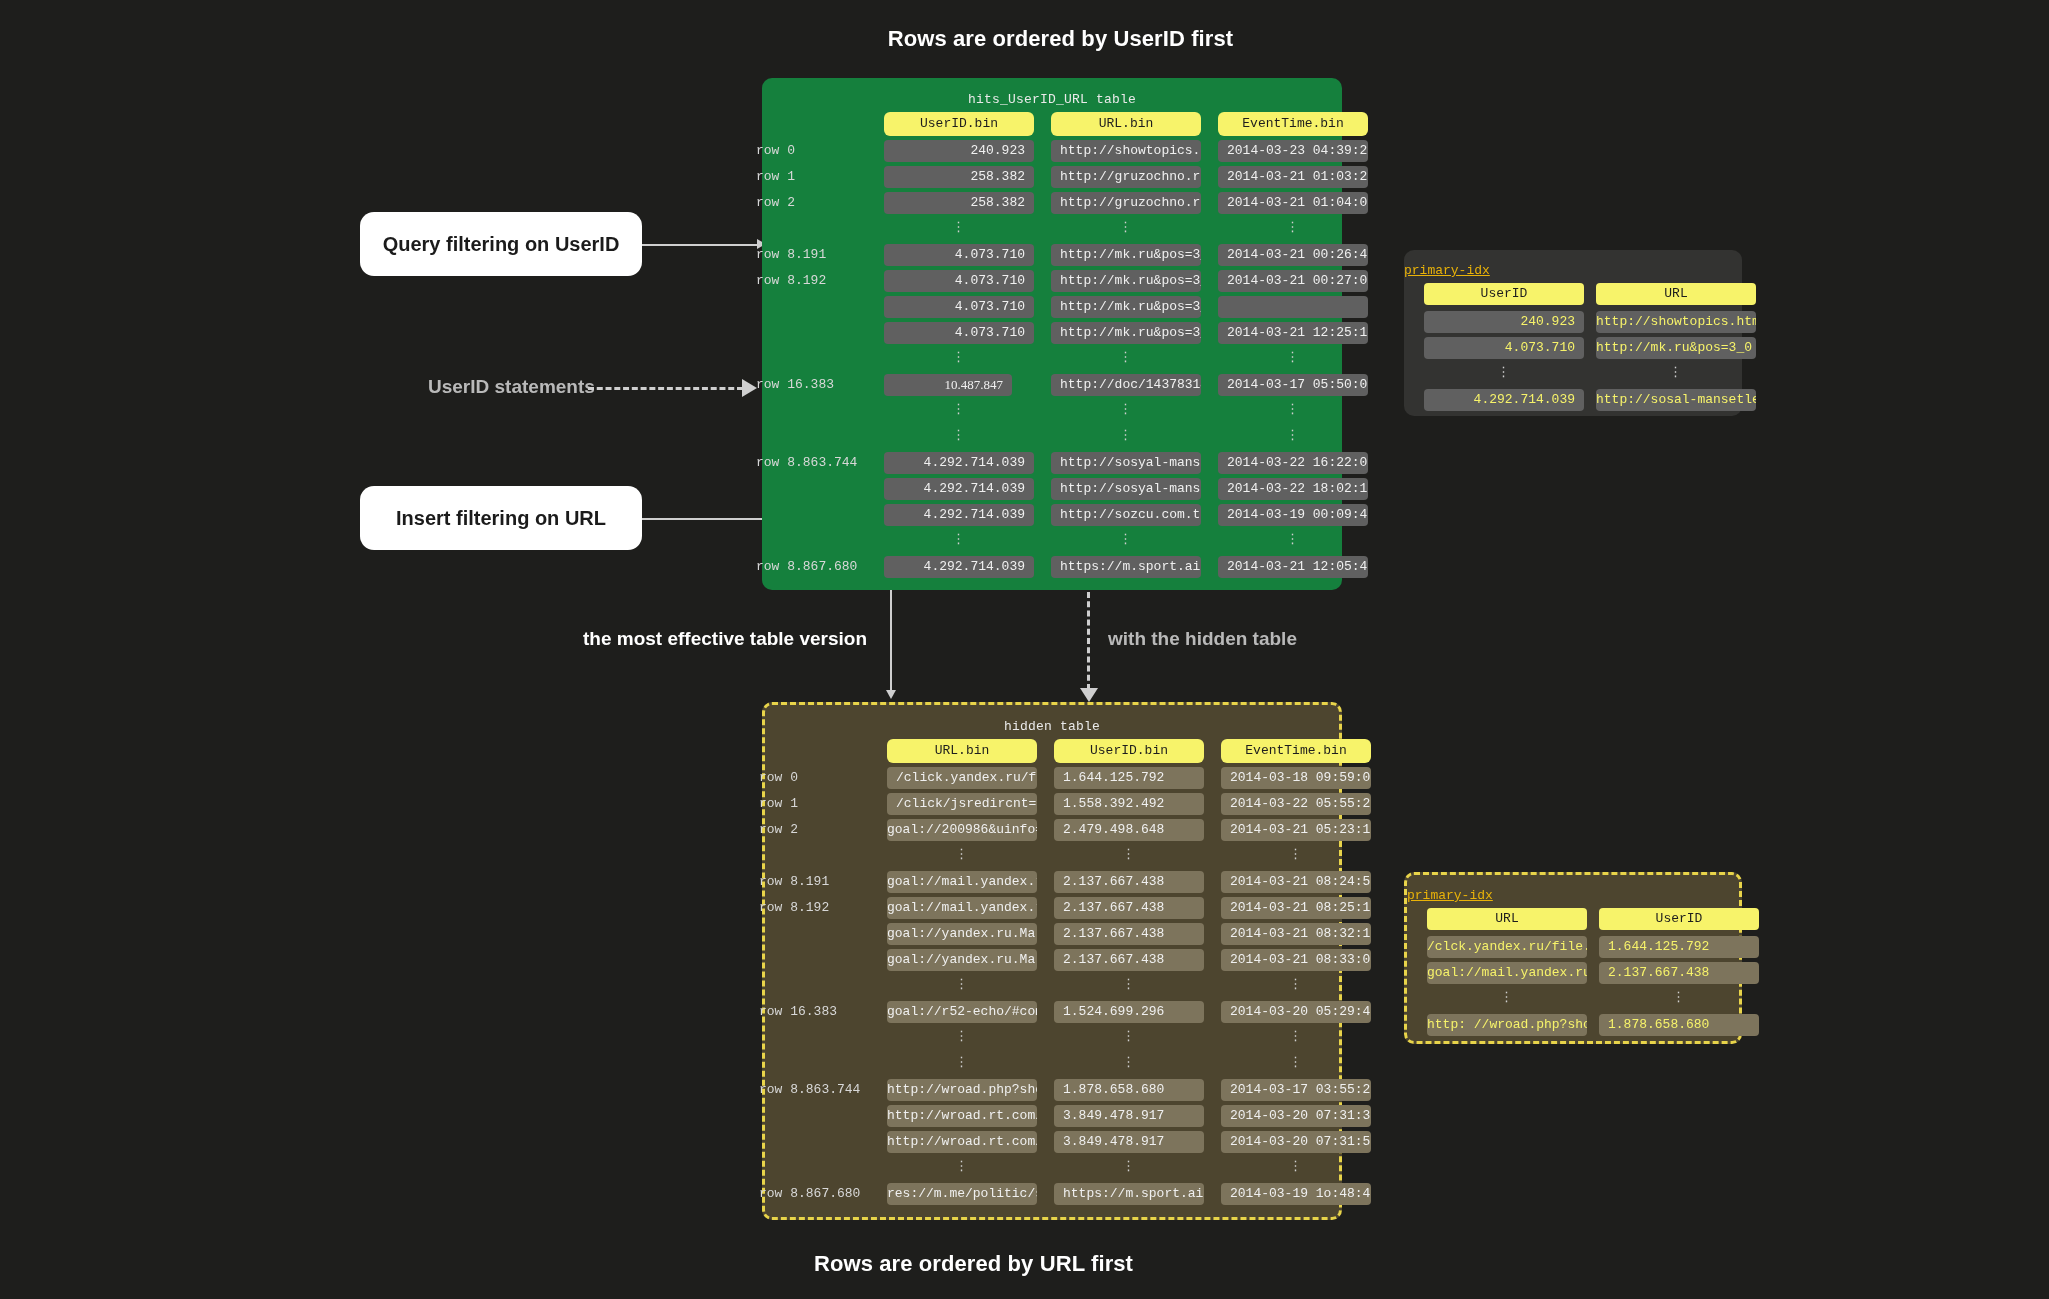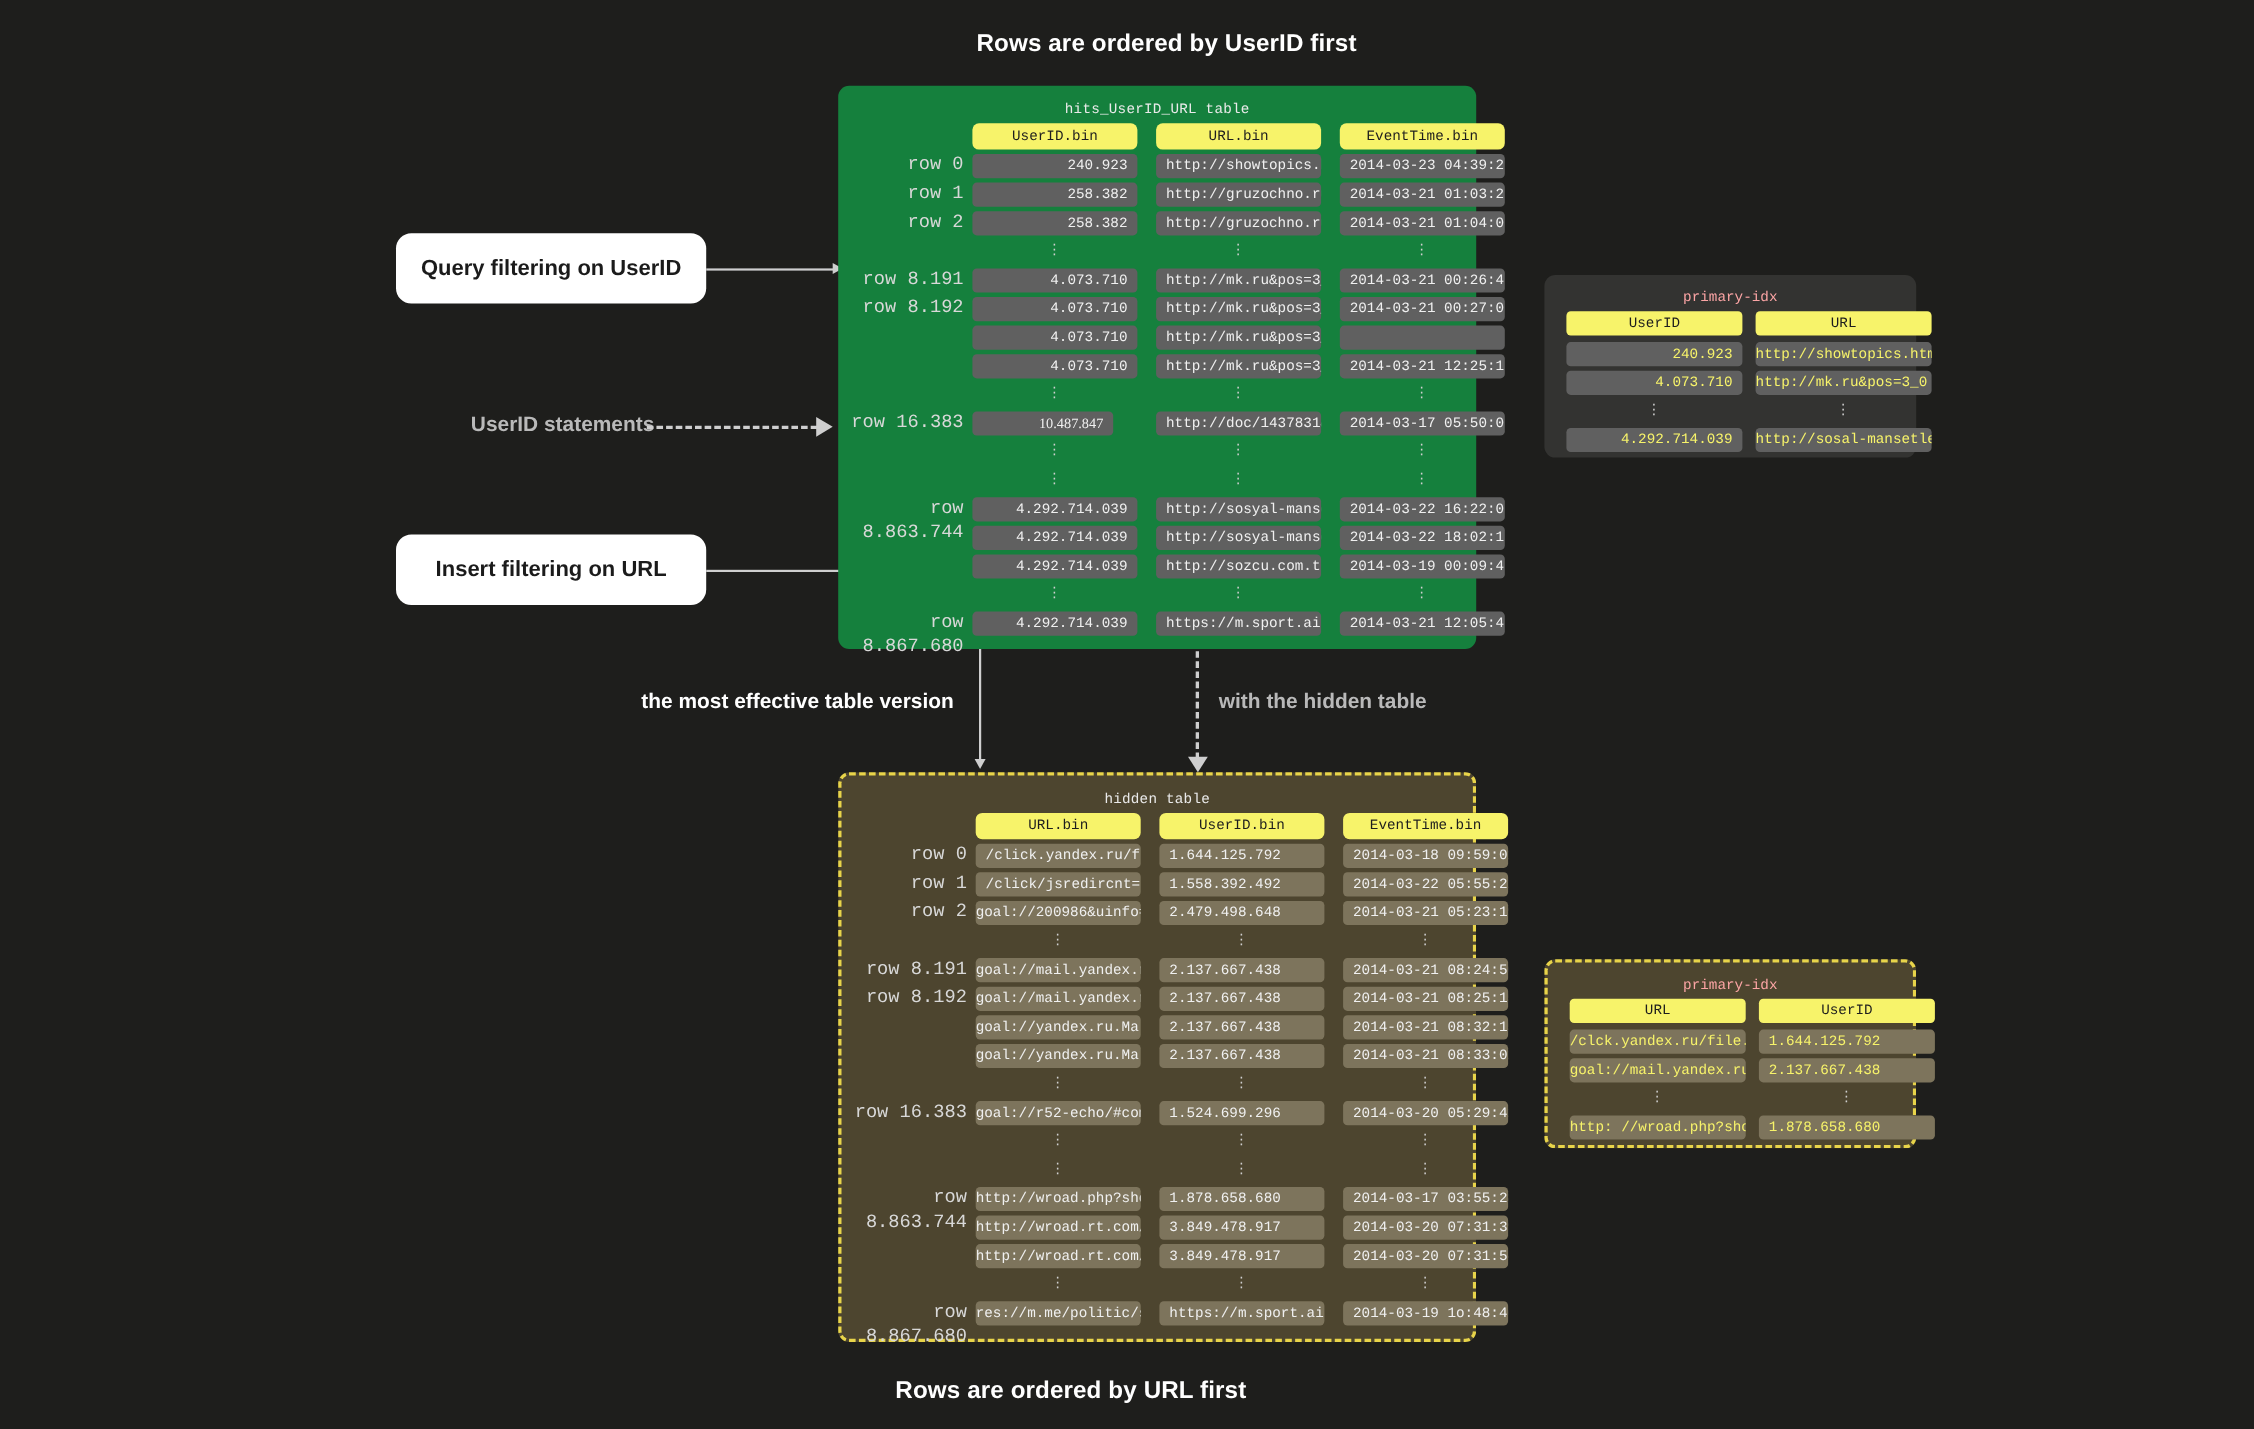--- a/index.html
+++ b/index.html
@@ -71,21 +71,21 @@
     left:762px;top:702px;width:580px;height:518px;
     background:#4d452f;border:3px dashed #e8d44a;box-sizing:border-box;padding-left:28px;
   }
   .panel-title{
     position:absolute;left:0;width:100%;text-align:center;
     color:#eaeaea;font-size:13px;top:14px;letter-spacing:.2px;
   }
 
   
   .rowlbl{
-    position:absolute;color:#d8d8d8;font-size:17px;text-align:right;
+    position:absolute;color:#d8d8d8;font-size:13px;text-align:left;
     width:120px;height:22px;line-height:22px;
   }
   .cell{
     position:absolute;height:22px;line-height:22px;
     font-size:13px;color:#f0f0f0;border-radius:4px;
     white-space:nowrap;overflow:hidden;box-sizing:border-box;
   }
   .hdr{
     background:#f7f36a;color:#1d1d1d;text-align:center;
     height:24px;line-height:24px;border-radius:6px;font-size:13px;
@@ -103,22 +103,22 @@
   #idx-top{
     left:1404px;top:250px;width:338px;height:166px;
     background:#333331;border-radius:10px;
   }
   #idx-bottom{
     left:1404px;top:872px;width:338px;height:172px;
     background:#4d452f;border-radius:10px;
     border:3px dashed #e8d44a;box-sizing:border-box;
   }
   .idx-title{
-    position:absolute;left:0;width:100%;text-align:center;
-    top:13px;font-size:13px;color:#fca5a5;
+    position:absolute;left:0;width:100%;
+    top:13px;font-size:13px;color:#eab308;text-decoration:underline;
   }
   .idx-cell{
     position:absolute;height:22px;line-height:22px;font-size:13px;
     border-radius:4px;white-space:nowrap;overflow:hidden;box-sizing:border-box;
   }
   .idx-v-top{background:#606060;color:#f7f36a;}
   .idx-v-bot{background:#7d745c;color:#f7f36a;}
 </style>
 </head>
 <body>

